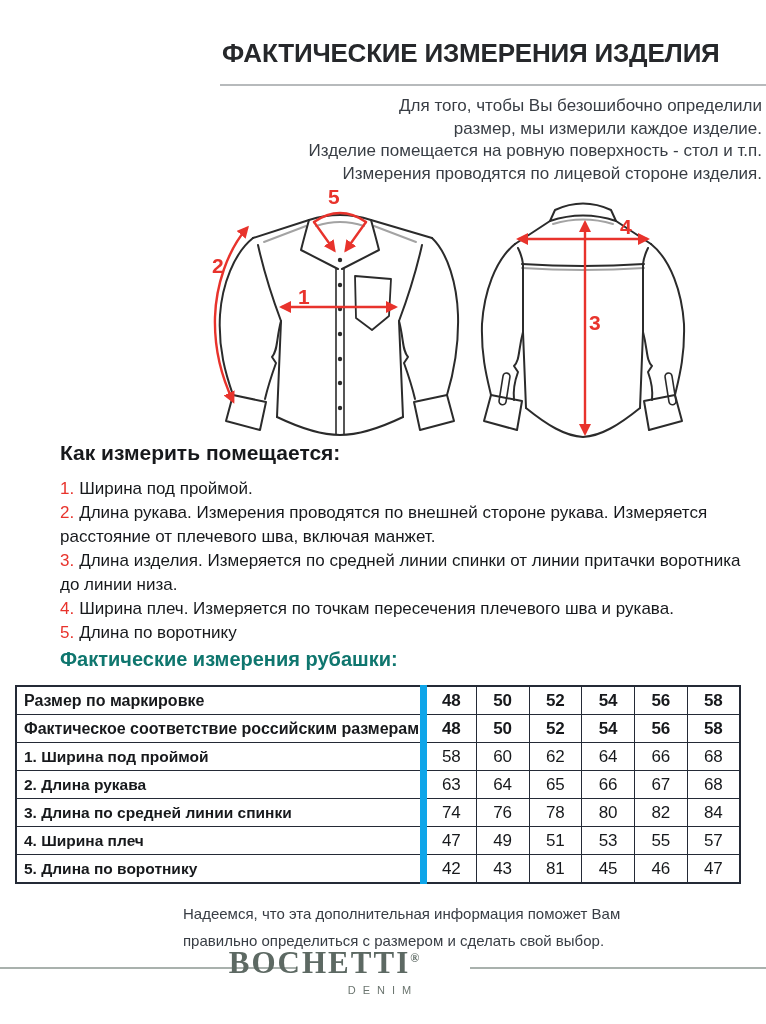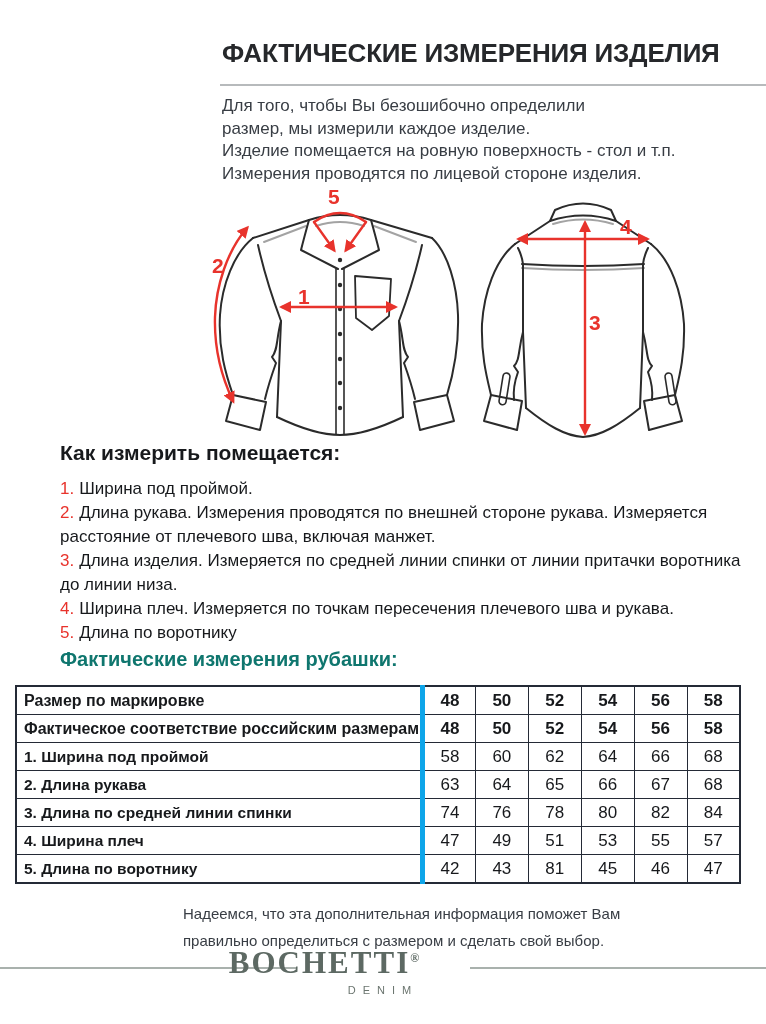--- a/index.html
+++ b/index.html
@@ -4,38 +4,38 @@
 <style>
   html,body{margin:0;padding:0;background:#ffffff;}
   body{width:766px;height:1024px;position:relative;overflow:hidden;
        font-family:"Liberation Sans",sans-serif;color:#2b2f35;}
   .abs{position:absolute;}
 
   .title{left:222px;top:38px;width:540px;margin:0;
          font-size:26px;font-weight:700;letter-spacing:-0.2px;color:#26282b;}
   .divider{left:220px;top:84px;width:546px;height:2px;background:#b7babc;}
 
-  .intro{left:222px;top:95px;width:540px;font-size:17px;line-height:22.5px;color:#383d44;}
+  .intro{left:222px;top:95px;width:540px;font-size:17px;line-height:22.5px;color:#383d44;text-align:right;}
   .intro div{white-space:nowrap;}
 
   .shirt-svg{position:absolute;}
   .mlabel{position:absolute;color:#e8332c;font-size:21px;font-weight:600;line-height:1;}
 
   .how-heading{left:60px;top:441px;margin:0;font-size:21px;font-weight:700;color:#17191c;}
   .howto{left:60px;top:477px;width:696px;font-size:17px;line-height:24px;color:#17191c;}
   .howto .num{color:#e8332c;margin-right:5px;}
 
   .tbl-heading{left:60px;top:648px;margin:0;font-size:20px;font-weight:700;color:#0f766e;}
 
   .size-table{left:15px;top:685px;width:726px;border-collapse:collapse;
               border:2.5px solid #242a36;table-layout:fixed;}
   .size-table td{border:1.5px solid #242a36;height:27px;padding:0;
                  font-size:17px;text-align:center;color:#17191c;}
   .size-table td.lbl{width:396px;text-align:left;padding-left:7px;
-                     font-weight:700;font-size:15.5px;border-right:5px solid #0ea5e9;}
+                     font-weight:700;font-size:15.5px;border-right:7px solid #0ea5e9;}
   .size-table tr.hdr td{font-weight:700;}
   .size-table tr.hdr td.lbl{font-size:16px;}
 
   .footer{left:183px;top:900px;width:580px;font-size:15px;line-height:27px;color:#383d44;}
 
   .brand-name{left:0;top:945px;width:648px;text-align:center;
               font-family:"Liberation Serif",serif;font-weight:700;font-size:31px;
               letter-spacing:2px;color:#5d6963;}
   .brand-name sup{font-size:12px;letter-spacing:0;}
   .brand-sub{left:0;top:984px;width:766px;text-align:center;

